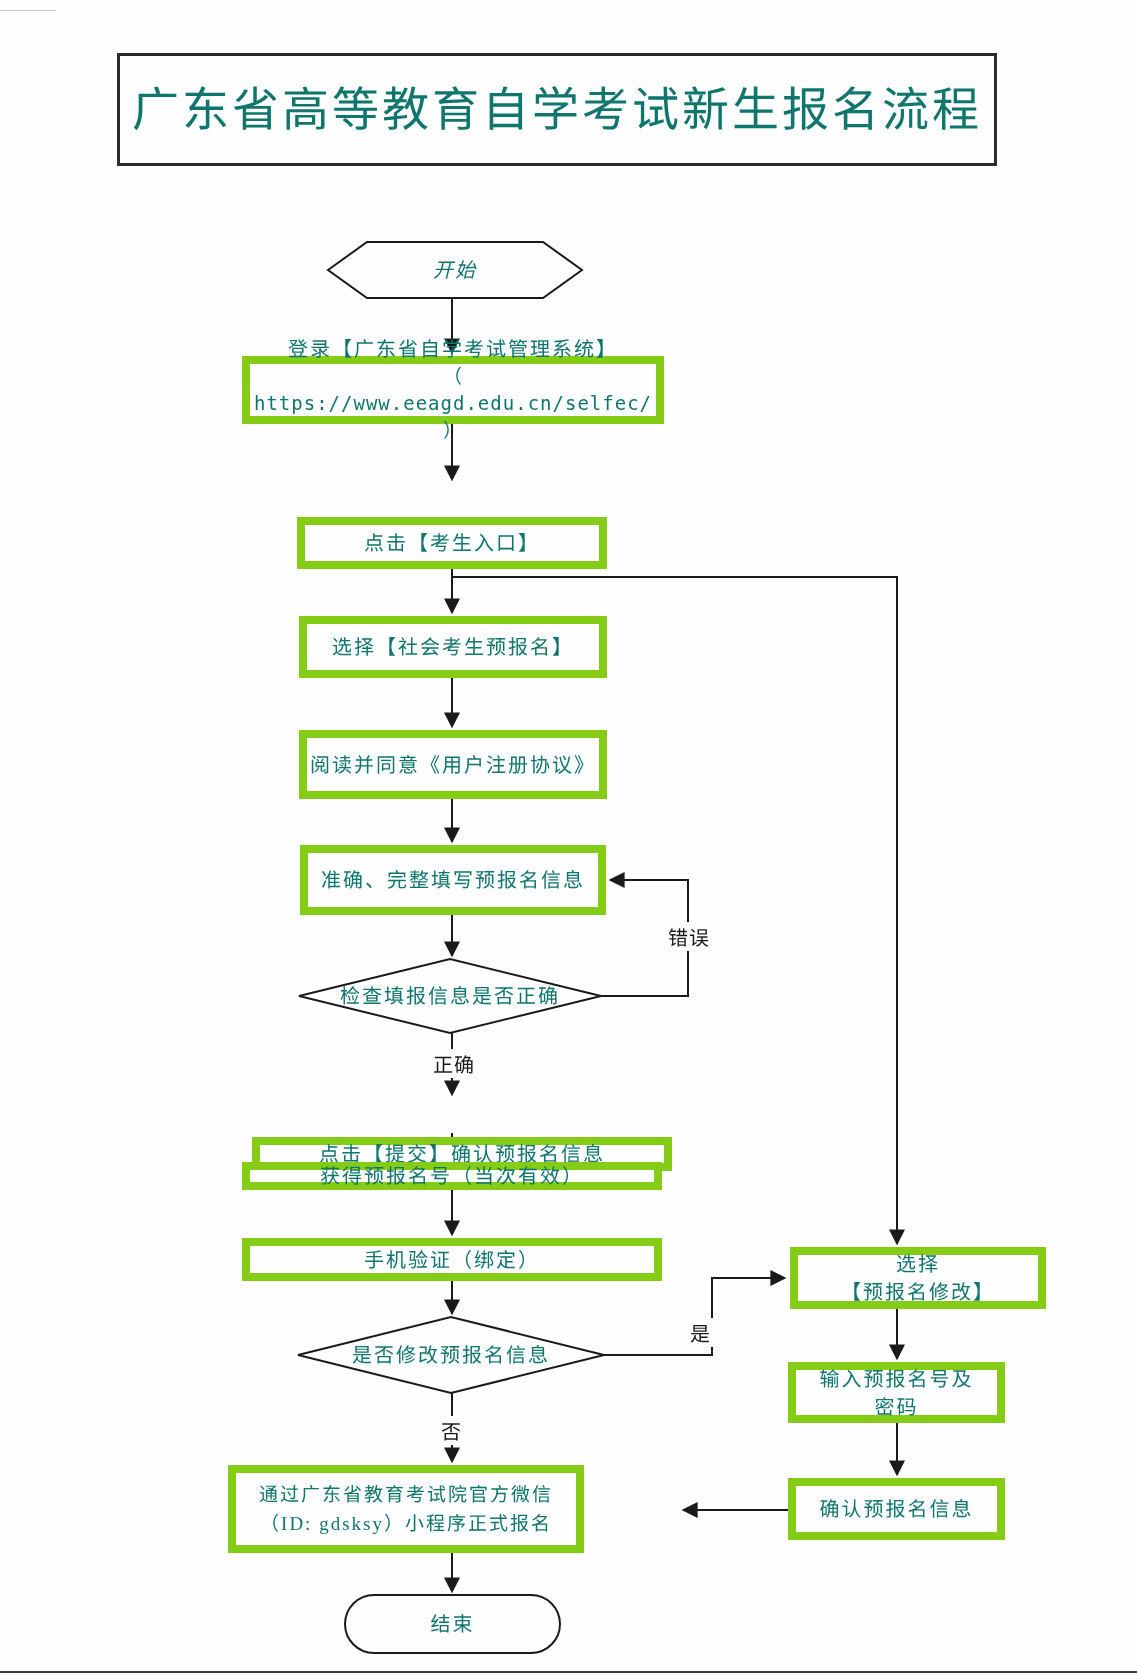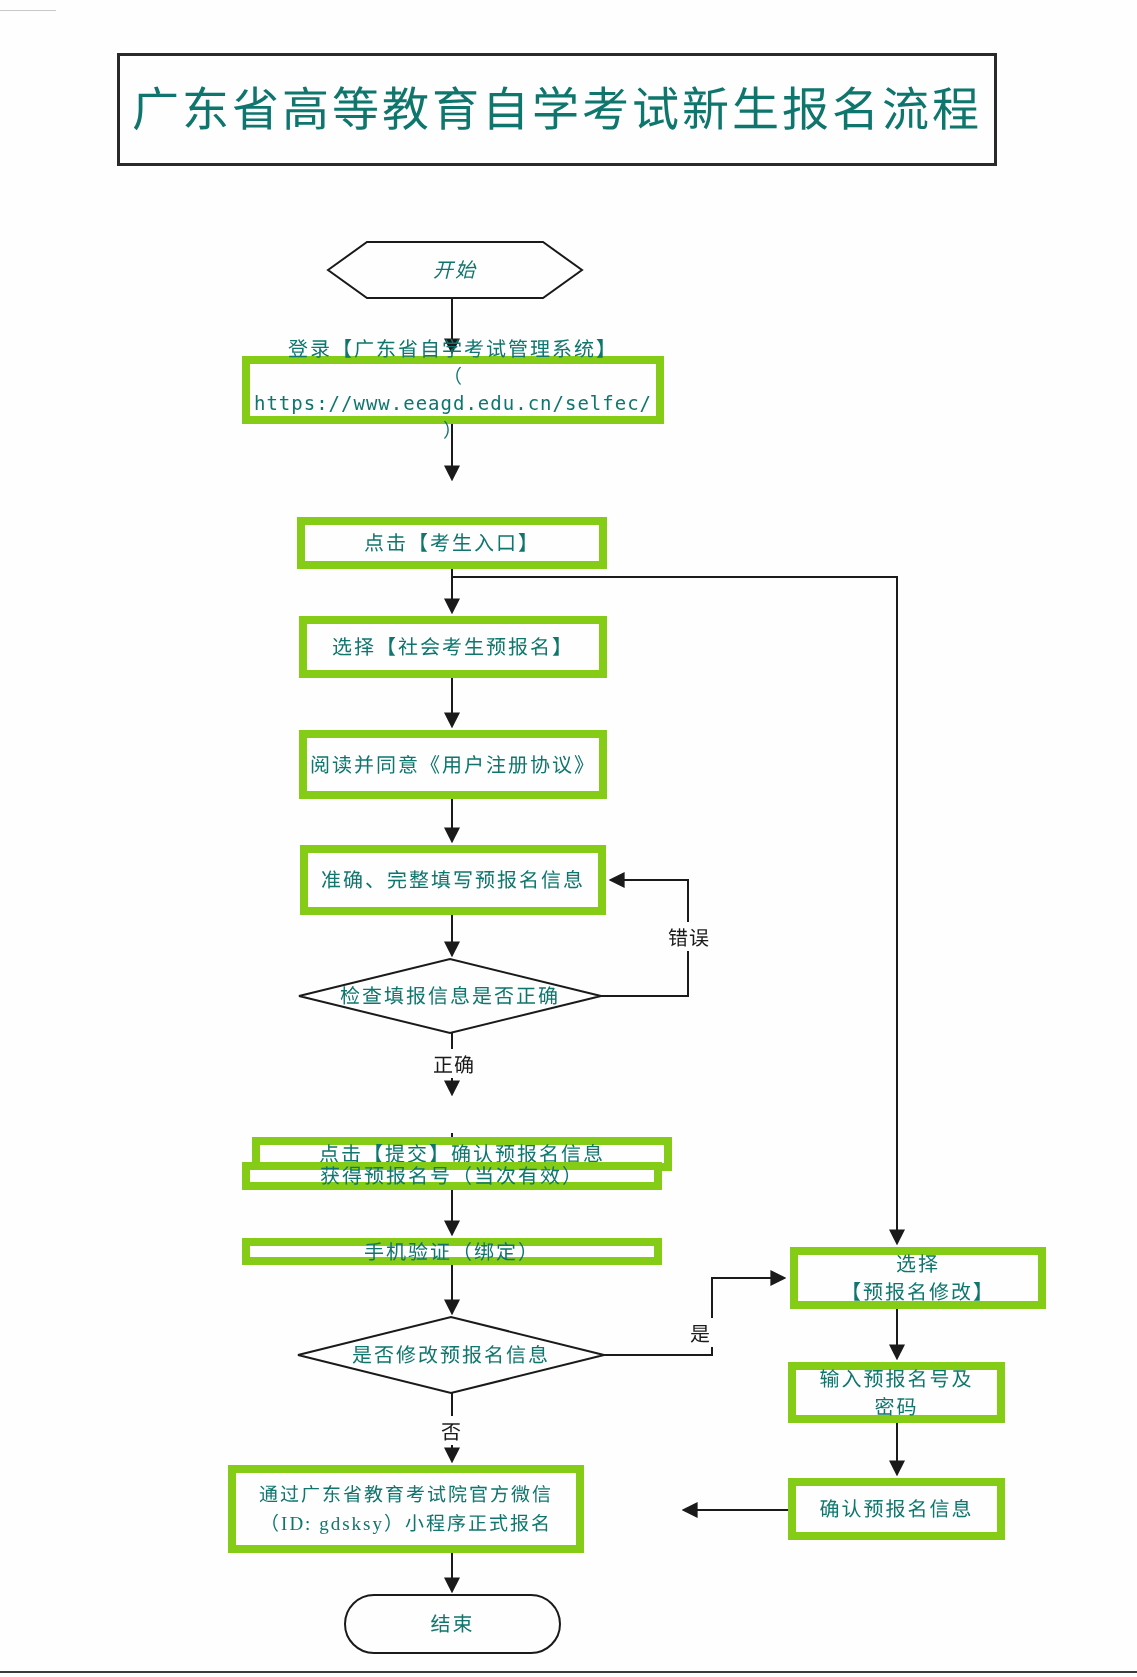--- a/index.html
+++ b/index.html
@@ -122,21 +122,21 @@
   </div>
 
   <div class="node rect" style="left:252px;top:1098px;width:420px;height:34px;margin-top:39px;">
     <span>点击【提交】确认预报名信息</span>
   </div>
 
   <div class="node rect" style="left:242px;top:1162px;width:420px;height:28px;">
     <span>获得预报名号（当次有效）</span>
   </div>
 
-  <div class="node rect" style="left:242px;top:1238px;width:420px;height:27px;">
+  <div class="node rect" style="left:242px;top:1238px;width:420px;height:43px;">
     <span>手机验证（绑定）</span>
   </div>
 
   <div class="node shape-label" style="left:298px;top:1317px;width:306px;height:76px;">
     <span>是否修改预报名信息</span>
   </div>
 
   <div class="node rect" style="left:790px;top:1247px;width:256px;height:62px;line-height:28px;">
     <div>选择</div>
     <div>【预报名修改】</div>

